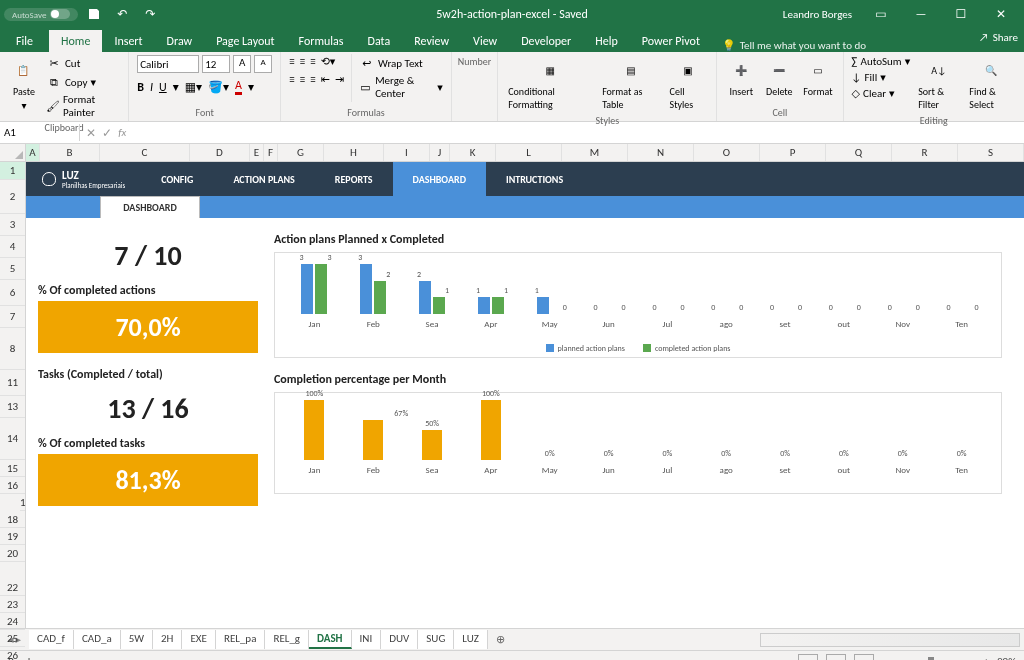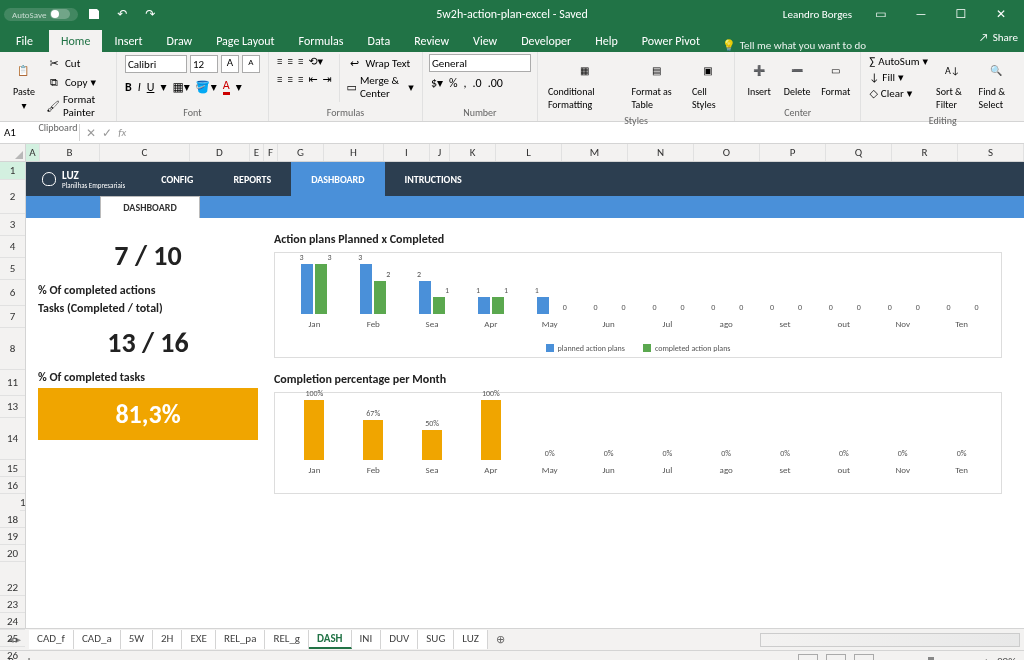--- a/index.html
+++ b/index.html
@@ -228,30 +228,20 @@
             <span class="ico">↩</span>
             <span>Wrap Text</span>
           </div>
         <div class="rrow"><span class="ico">▭</span><span>Merge &amp; Center</span> ▾</div>
       </div>
     </div>
     <div class="rgroup-label">Formulas</div>
   </div>
 
   <div class="rgroup">
-    <div class="rgroup-body" style="flex-direction:column;gap:3px">
-      <input class="sel numfmt" value="General" style="">
-      <div class="rrow" style="gap:6px">
-        <span>$▾</span>
-        <span>%</span>
-        <span>,</span>
-        <span>.0</span>
-        <span>.00</span>
-      </div>
-    </div>
     <div class="rgroup-label">Number</div>
   </div>
 
   <div class="rgroup">
     <div class="rgroup-body">
       <div class="big-btn">
           <span class="ico-lg">▦</span>
           <span>Conditional Formatting</span>
         </div>
       <div class="big-btn">
@@ -274,21 +264,21 @@
         </div>
       <div class="big-btn">
           <span class="ico-lg">➖</span>
           <span>Delete</span>
         </div>
       <div class="big-btn">
           <span class="ico-lg">▭</span>
           <span>Format</span>
         </div>
     </div>
-    <div class="rgroup-label">Center</div>
+    <div class="rgroup-label">Cell</div>
   </div>
 
   <div class="rgroup" style="border-right:none">
     <div class="rgroup-body">
       <div class="rcol">
         <div class="rrow">∑ <span>AutoSum</span> ▾</div>
         <div class="rrow">↓ <span>Fill</span> ▾</div>
         <div class="rrow">◇ <span>Clear</span> ▾</div>
       </div>
       <div class="big-btn">
@@ -371,31 +361,33 @@
     <div class="dash-nav">
       <div class="luz-logo">
         <span class="bulb"></span>
         <div>
             <div>LUZ</div>
             <div class="luz-sub">Planilhas Empresariais</div>
           </div>
       </div>
       <div id="nav-items" style="display:flex">
           <div class="nav-item">CONFIG</div>
+          <div class="nav-item">ACTION PLANS</div>
           <div class="nav-item">REPORTS</div>
           <div class="nav-item active">DASHBOARD</div>
           <div class="nav-item">INTRUCTIONS</div>
         </div>
     </div>
     <div class="blue-strip"></div>
     <div class="dash-tab">DASHBOARD</div>
 
     <div class="kpi-section">
       <div class="kpi-val">7 / 10</div>
       <div class="kpi-title">% Of completed actions</div>
+      <div class="kpi-orange">70,0%</div>
       <div class="kpi-title">Tasks (Completed / total)</div>
       <div class="kpi-val">13 / 16</div>
       <div class="kpi-title">% Of completed tasks</div>
       <div class="kpi-orange">81,3%</div>
     </div>
 
     <div class="chart-section">
       <div class="chart-title">Action plans Planned x Completed</div>
       <div class="chart-box chart1">
         <div class="bars-area" id="chart1-bars">
@@ -549,21 +541,21 @@
             <div class="month-col">
               <div style="height: 60px; display: flex; align-items: flex-end; position: relative;">
                 <div class="bar orange" style="height: 60px;"></div>
                 <div class="bar-label" style="bottom: 62px; width: 100%; text-align: center;">100%</div>
               </div>
               <div class="month-label">Jan</div>
             </div>
             <div class="month-col">
               <div style="height: 60px; display: flex; align-items: flex-end; position: relative;">
                 <div class="bar orange" style="height: 40.2px;"></div>
-                <div class="bar-label" style="bottom: 42.2px; width: 100%; text-align: center;">67%</div>
+                <div class="bar-label" style="bottom: 42.2px; width: 100%; text-align: center; margin-left: 28px;">67%</div>
               </div>
               <div class="month-label">Feb</div>
             </div>
             <div class="month-col">
               <div style="height: 60px; display: flex; align-items: flex-end; position: relative;">
                 <div class="bar orange" style="height: 30px;"></div>
                 <div class="bar-label" style="bottom: 32px; width: 100%; text-align: center;">50%</div>
               </div>
               <div class="month-label">Sea</div>
             </div>

